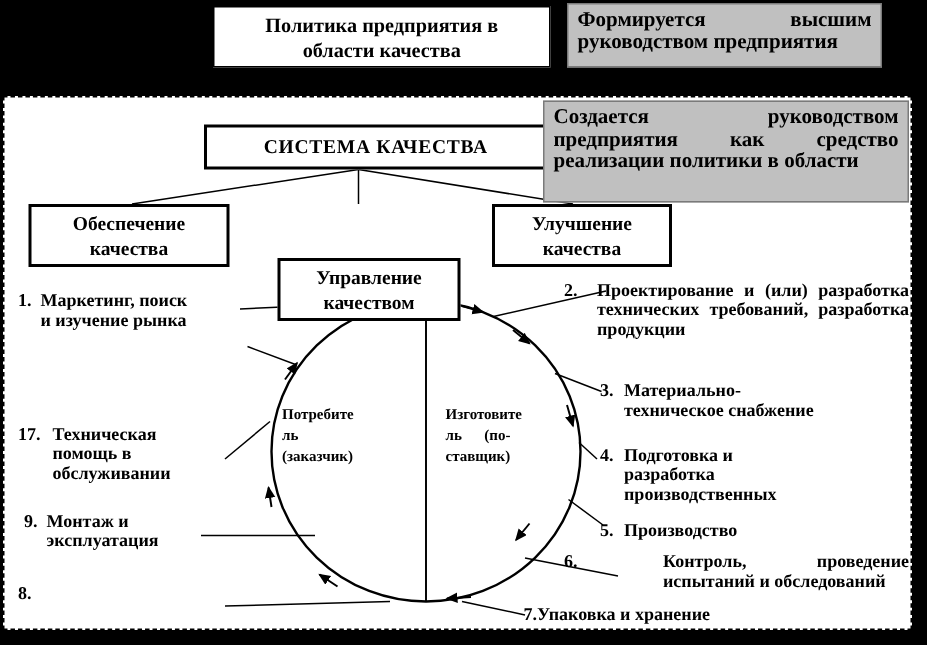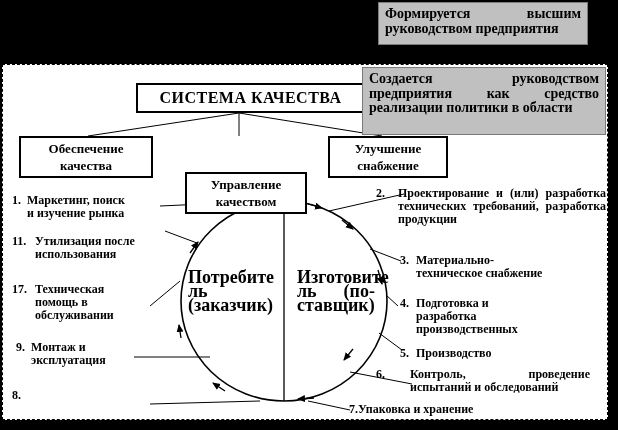--- a/index.html
+++ b/index.html
@@ -14,31 +14,31 @@
   }
   .lines-svg{position:absolute;left:0;top:0;z-index:2;pointer-events:none;}
   .box{position:absolute;box-sizing:border-box;z-index:3;text-align:center;font-weight:bold;}
   .policy-box{left:142px;top:4px;width:225px;height:41px;background:#fff;border:1px solid #000;
     font-size:13.5px;line-height:17px;padding-top:3px;}
   .gray-note{position:absolute;box-sizing:border-box;z-index:3;background:#c0c0c0;border:1px solid #7a7a7a;
     font-weight:bold;font-size:14px;text-align:justify;padding:3px 6px;}
   .note-a{left:378px;top:2px;width:210px;height:43px;line-height:15px;}
   .note-b{left:362px;top:67px;width:244px;height:68px;line-height:14.5px;padding-top:4px;}
   .qs-box{left:136px;top:83px;width:229px;height:30px;background:#fff;border:2px solid #000;
-    font-size:16px;line-height:25px;letter-spacing:0.5px;}
+    font-size:13px;line-height:25px;letter-spacing:0.5px;}
   .branch{height:42px;background:#fff;border:2px solid #000;font-size:13px;line-height:17px;
     padding-top:2px;white-space:pre-line;}
   .b1{left:19px;top:136px;width:134px;}
   .b2{left:185px;top:136px;width:122px;margin-top:36px;}
   .b3{left:328px;top:136px;width:120px;}
   .loop-item{position:absolute;z-index:3;display:flex;font-weight:bold;font-size:12px;line-height:13px;}
   .loop-item .num{flex:none;}
   .loop-item .txt{white-space:pre-wrap;}
   .loop-item .txt.justify{white-space:normal;text-align:justify;}
-  .circle-label{position:absolute;z-index:3;font-weight:bold;font-size:18px;line-height:14px;
+  .circle-label{position:absolute;z-index:3;font-weight:bold;font-size:10px;line-height:14px;
     white-space:pre-wrap;}
 </style>
 </head>
 <body>
 
 <div class="canvas">
 
   <div class="content-area"></div>
 
   <svg class="lines-svg" width="618" height="430" viewBox="0 0 618 430">
@@ -77,48 +77,45 @@
       <line x1="379" y1="333" x2="402" y2="350"></line>
       <line x1="350" y1="372" x2="412" y2="384"></line>
       <line x1="308" y1="401" x2="350" y2="410"></line>
       <line x1="150" y1="404" x2="260" y2="401"></line>
       <line x1="134" y1="357" x2="210" y2="357"></line>
       <line x1="150" y1="306" x2="180" y2="281"></line>
       <line x1="165" y1="231" x2="197" y2="243"></line>
     </g>
   </svg>
 
+  <div class="box policy-box" style="white-space:pre-line">Политика предприятия в
+области качества</div>
   <div class="gray-note note-a">Формируется высшим руководством предприятия</div>
 
   <div class="box qs-box">СИСТЕМА КАЧЕСТВА</div>
   <div class="gray-note note-b">Создается руководством предприятия как средство реализации политики в области</div>
 
   <div class="box branch b1">Обеспечение
 качества</div>
   <div class="box branch b2">Управление
 качеством</div>
   <div class="box branch b3">Улучшение
-снабжение</div>
+качества</div>
 
   <div class="circle-label" style="left:188px;top:270px;width:92px;">Потребите
 ль
 (заказчик)</div>
   <div class="circle-label" style="left:297px;top:270px;width:88px;">Изготовите
 ль      (по-
 ставщик)</div>
 
   <div class="loop-item" style="left:12px;top:194px;">
     <span class="num" style="width:15px;">1.</span>
     <span class="txt">Маркетинг, поиск
 и изучение рынка</span>
-  </div>
-  <div class="loop-item" style="left:12px;top:235px;">
-    <span class="num" style="width:23px;">11.</span>
-    <span class="txt">Утилизация после
-использования</span>
   </div>
   <div class="loop-item" style="left:12px;top:283px;">
     <span class="num" style="width:23px;">17.</span>
     <span class="txt">Техническая
 помощь в
 обслуживании</span>
   </div>
   <div class="loop-item" style="left:16px;top:341px;">
     <span class="num" style="width:15px;">9.</span>
     <span class="txt">Монтаж и
@@ -142,20 +139,20 @@
     <span class="txt">Подготовка и
 разработка
 производственных</span>
   </div>
   <div class="loop-item" style="left:400px;top:347px;">
     <span class="num" style="width:16px;">5.</span>
     <span class="txt">Производство</span>
   </div>
   <div class="loop-item" style="left:376px;top:368px;width:230px;">
     <span class="num" style="width:34px;">6.</span>
-    <span class="txt justify" style="width:180px;">Контроль, проведение испытаний и обследований</span>
+    <span class="txt justify" style="width:180px;margin-left:32px;">Контроль, проведение испытаний и обследований</span>
   </div>
   <div class="loop-item" style="left:349px;top:403px;">
     <span class="num">7.</span>
     <span class="txt">Упаковка и хранение</span>
   </div>
 
 </div>
 
 </body></html>

